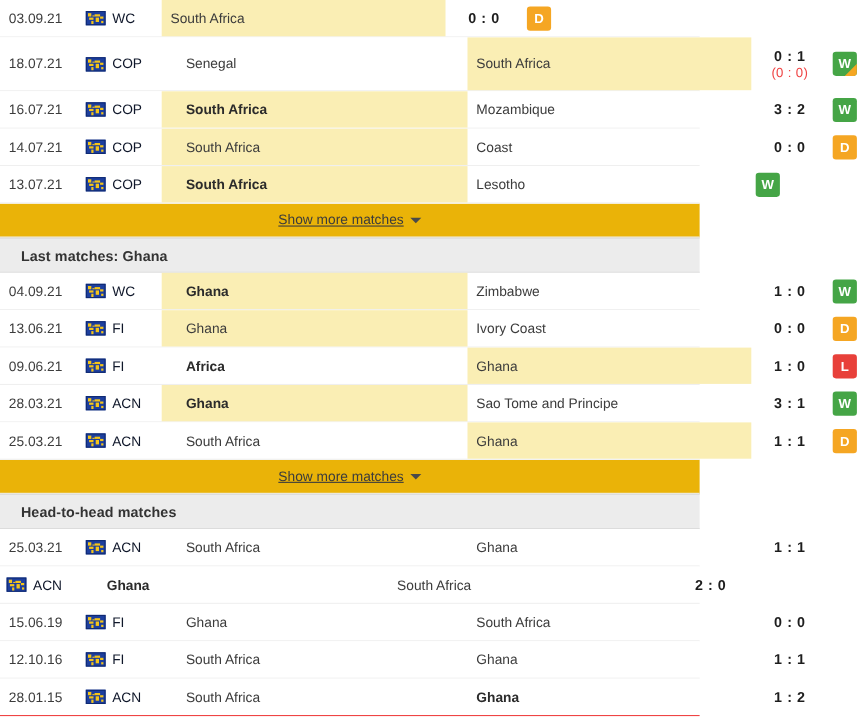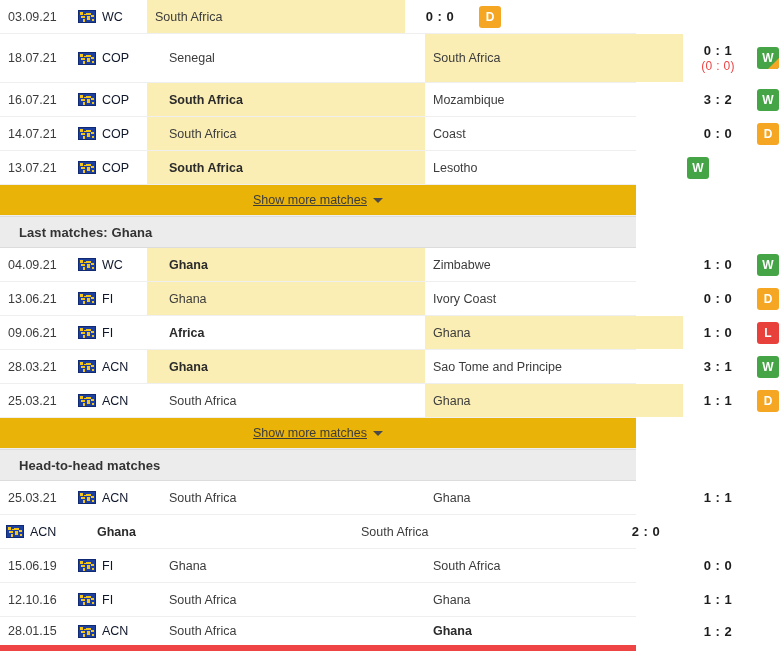--- a/index.html
+++ b/index.html
@@ -37,21 +37,21 @@
   .row {
     position: relative;
     display: flex;
     align-items: stretch;
     height: 34px;
     border-bottom: 1px solid #efefef;
     background: #ffffff;
     font-size: 12.5px;
   }
   .row.tall { height: 49px; }
-  .row:last-child { border-bottom: 6px solid #ef4444; }
+  .row:last-child { border-bottom: 1px solid #ef4444; }
 
   .c-date {
     width: 72px;
     flex: 0 0 72px;
     display: flex;
     align-items: center;
     padding-left: 8px;
     color: #3c3c3c;
     font-size: 12.5px;
   }

